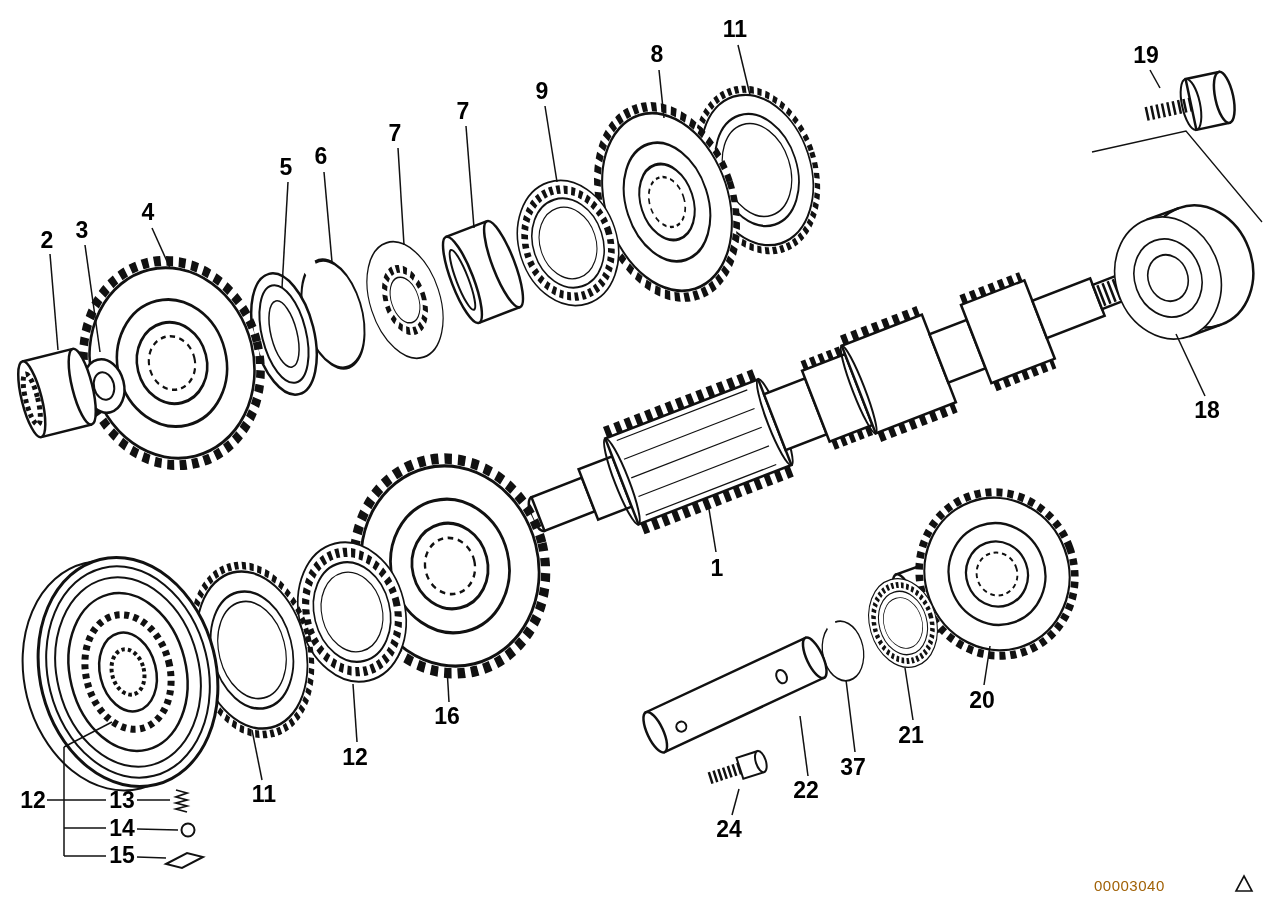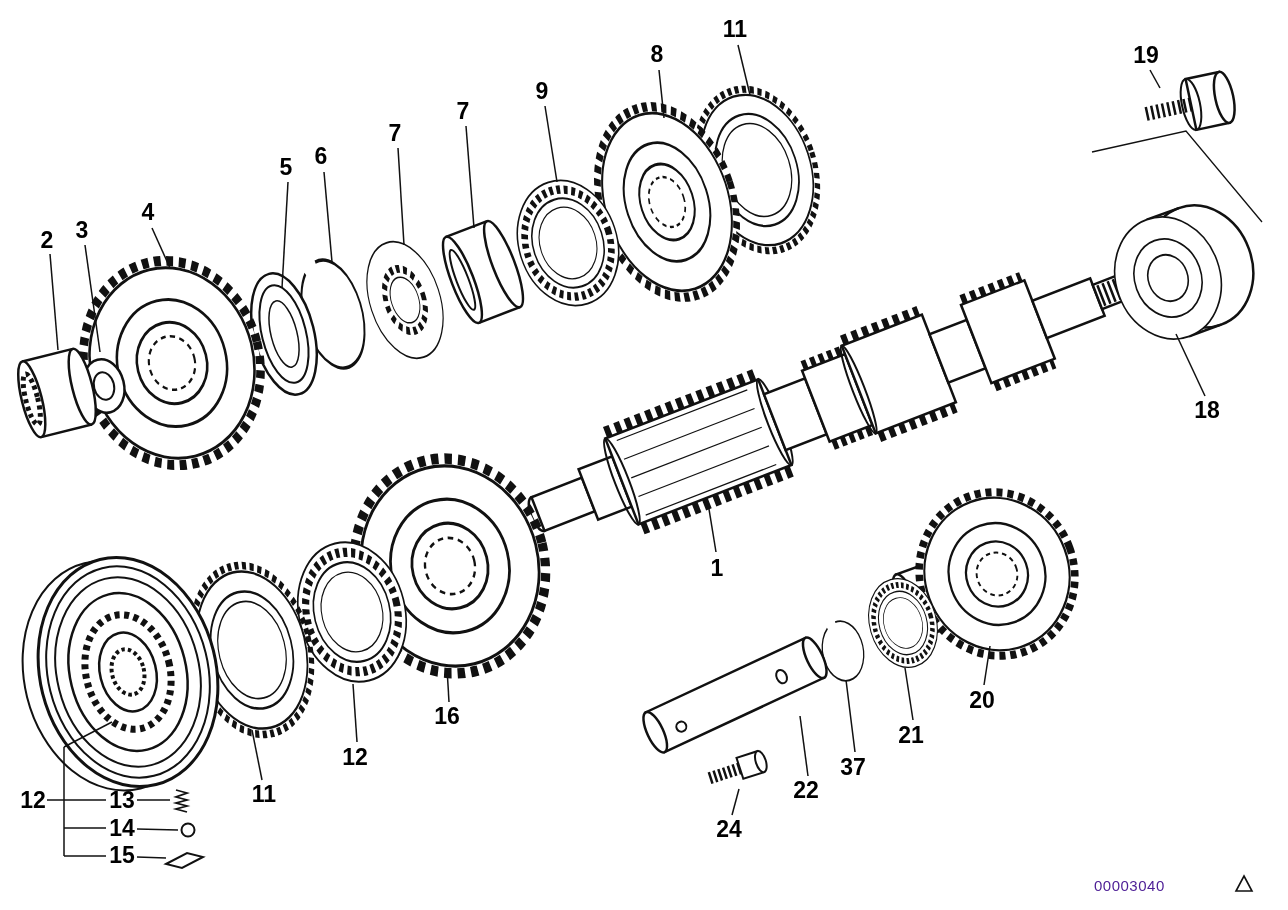--- a/index.html
+++ b/index.html
@@ -8,21 +8,21 @@
     font-family:"Liberation Sans", sans-serif;overflow:hidden;margin:0 auto;
   }
   .stage svg{position:absolute;left:0;top:0;}
   .callout{
     position:absolute;transform:translate(-50%,-50%);
     font-weight:bold;font-size:23px;color:#000;line-height:1;
     white-space:nowrap;user-select:none;
   }
   .doc-number{
     position:absolute;left:1094px;top:877px;
-    font-size:15px;color:#4c1d95;letter-spacing:0.5px;
+    font-size:15px;color:#a16207;letter-spacing:0.5px;
   }
 </style>
 </head>
 <body>
 
 <div class="stage">
 
 <svg width="1288" height="910" viewBox="0 0 1288 910">
   <defs>
     <g id="sym-gear">

